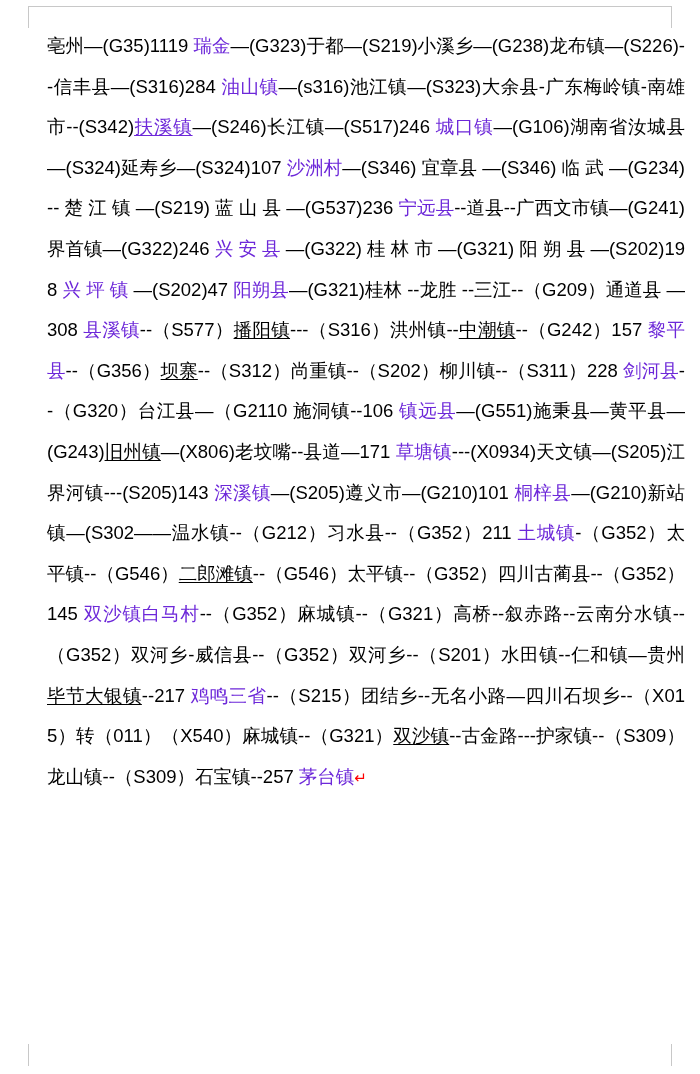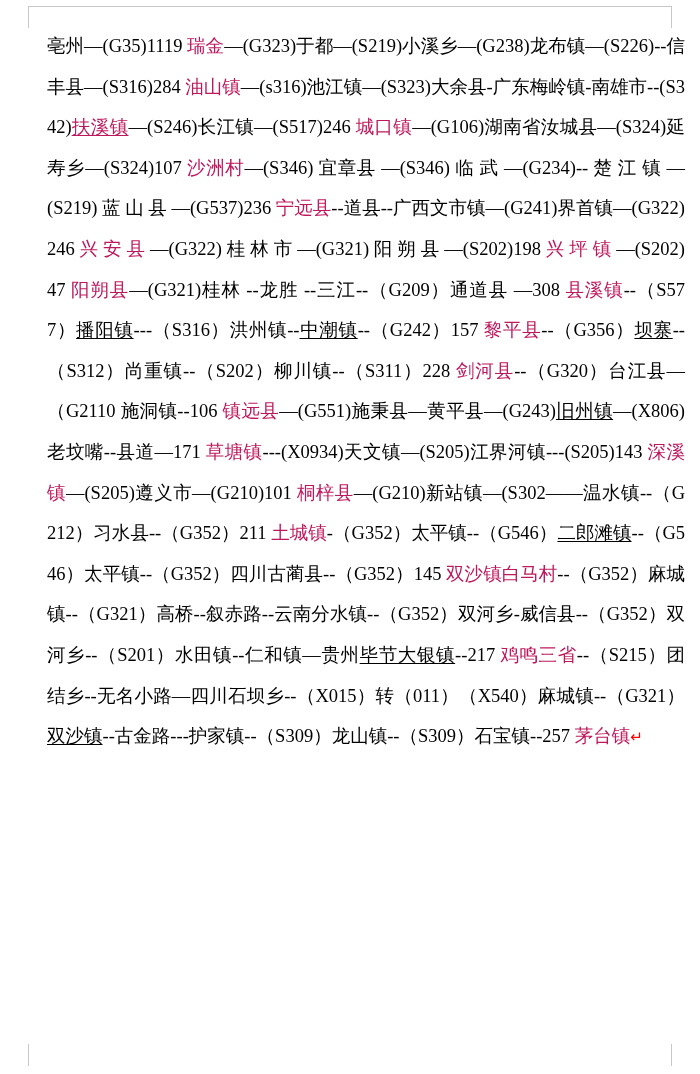--- a/index.html
+++ b/index.html
@@ -69,24 +69,23 @@
     width: 638px;
     font-size: 18.5px;
     line-height: 40.6px;
     text-align: justify;
     text-justify: inter-ideograph;
     letter-spacing: 0px;
     word-break: break-all;
   }
   .seg {
     white-space: pre-wrap;
-    font-family: Liberation Serif, serif;
   }
   .red {
-    color: #be185d;
+    color: #6d28d9;
   }
   .ul {
     text-decoration: underline;
     text-decoration-thickness: 1px;
     text-underline-offset: 2px;
   }
   .pilcrow {
     color: #ff0000;
     font-size: 15px;
   }

